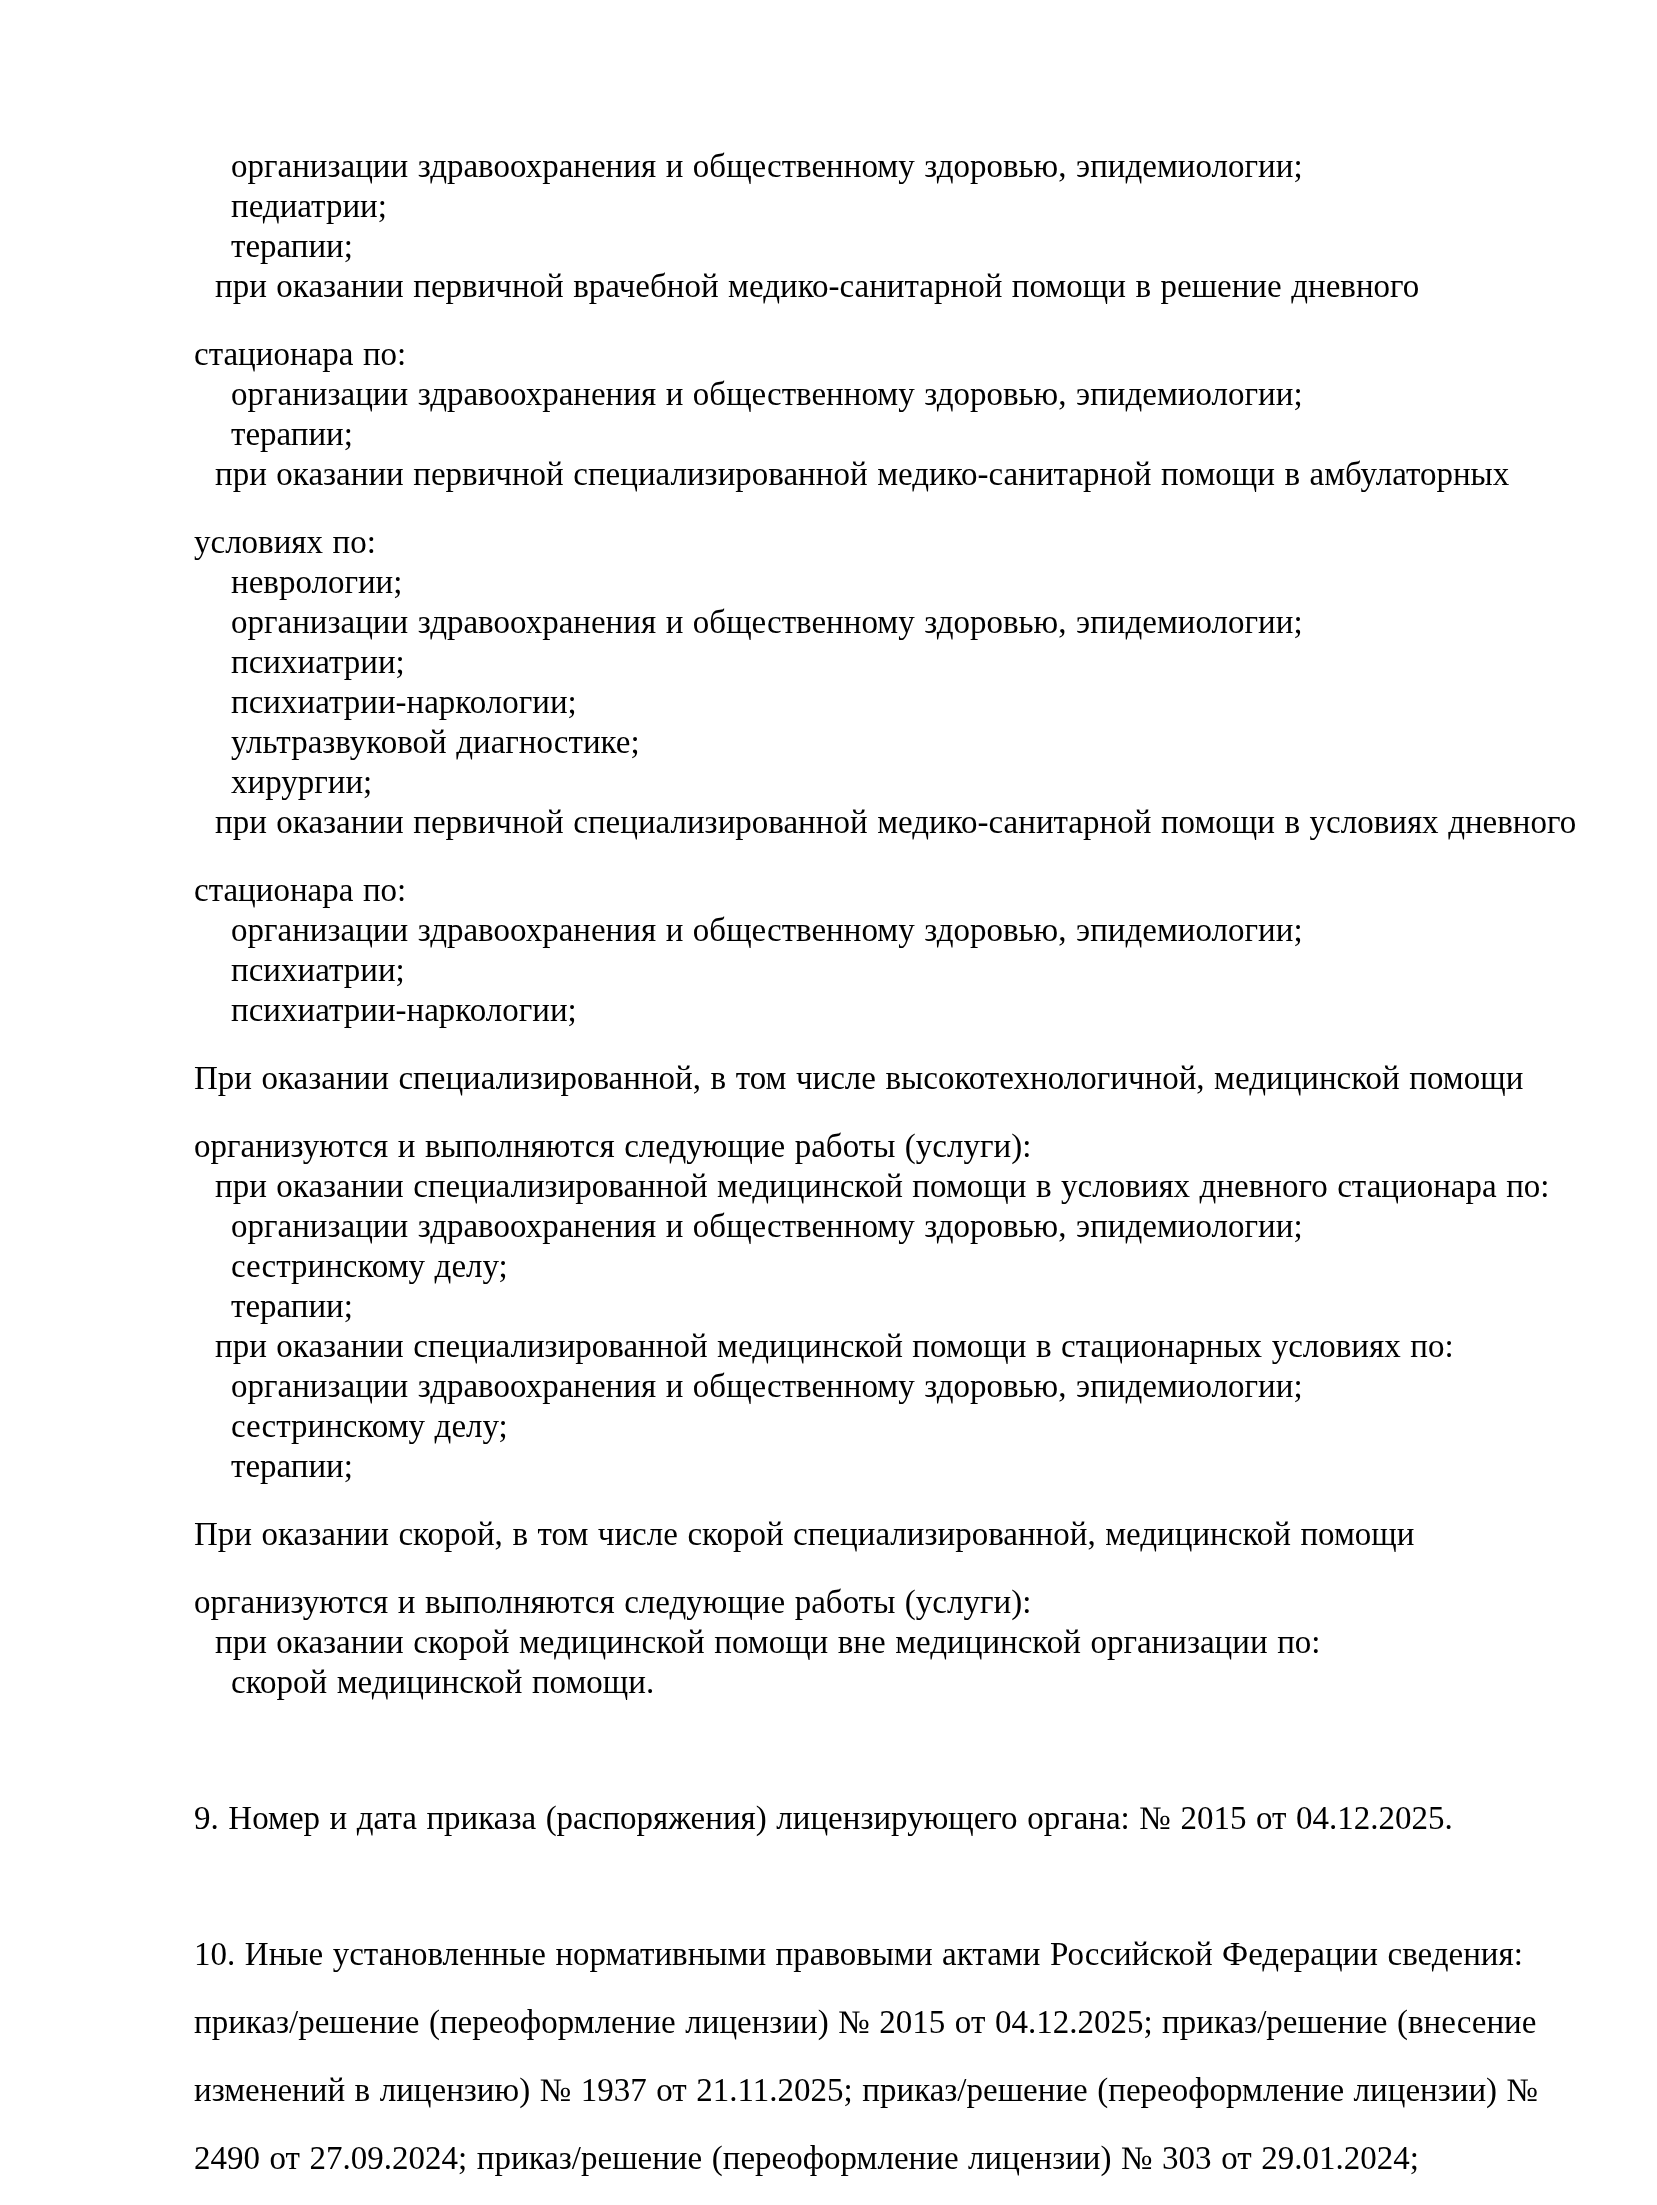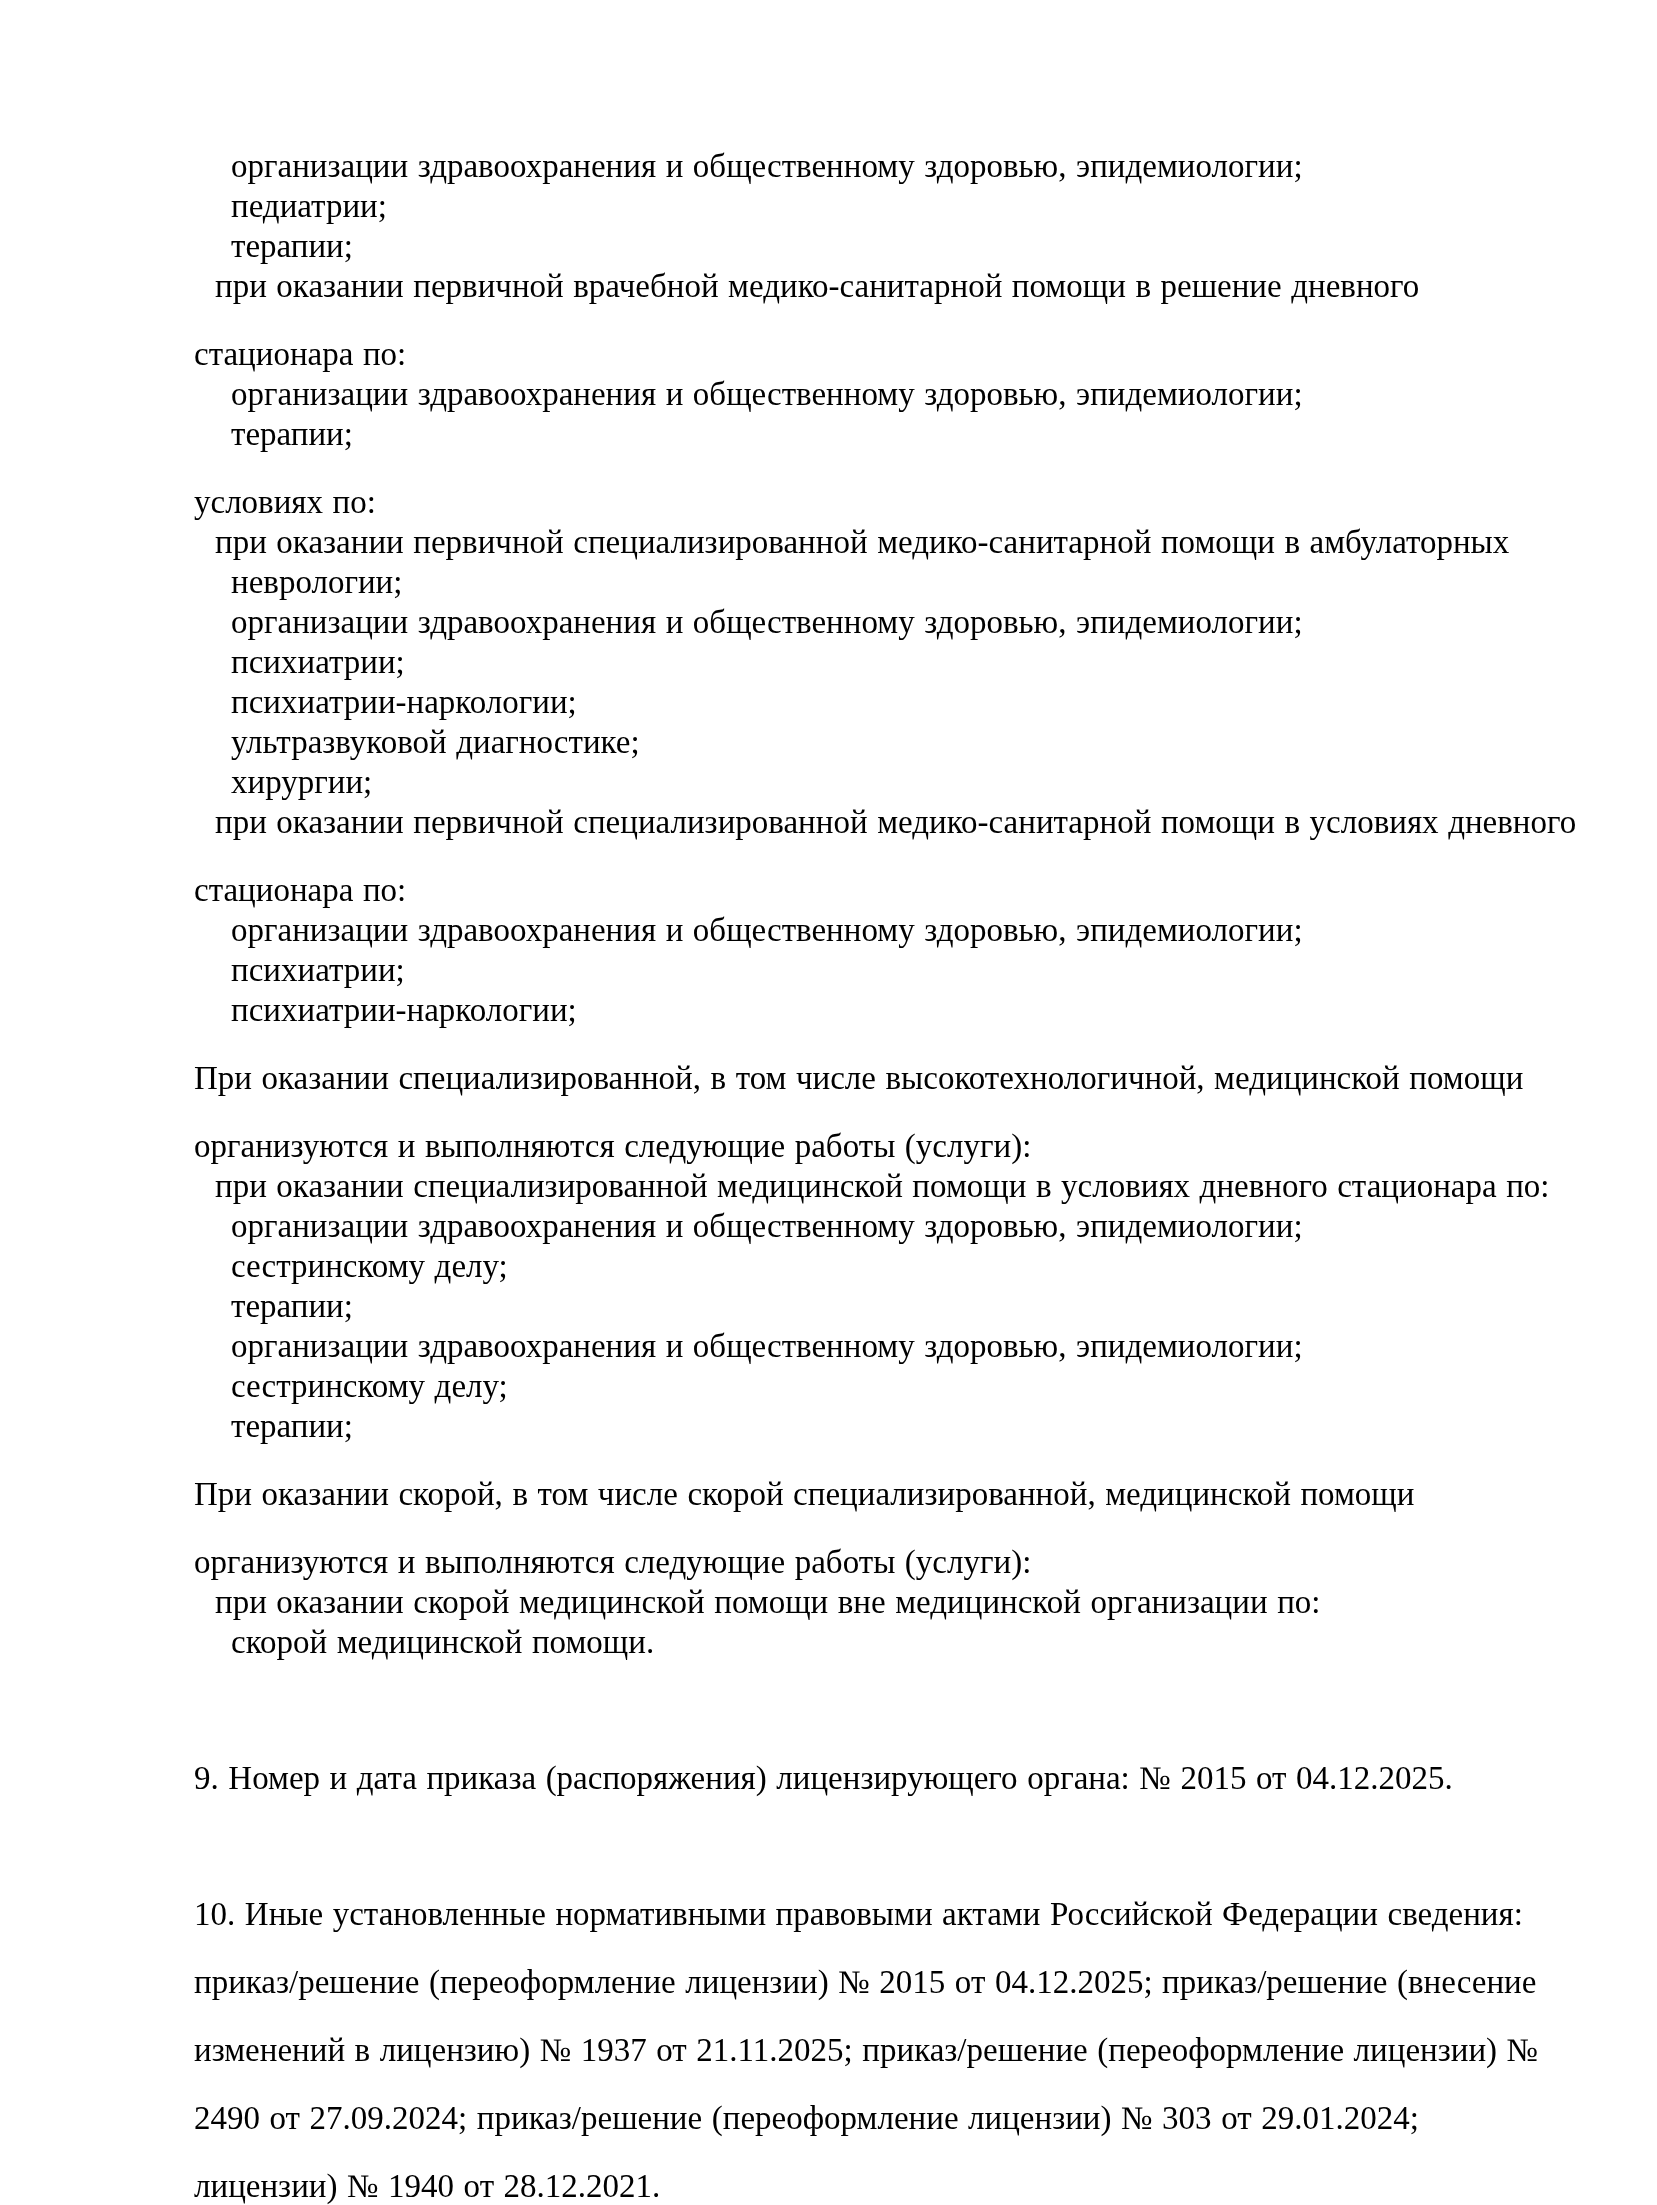--- a/index.html
+++ b/index.html
@@ -39,39 +39,40 @@
 
 <div class="page">
   <div class="doc">
       <div class="line i2">организации здравоохранения и общественному здоровью, эпидемиологии;</div>
       <div class="line i2">педиатрии;</div>
       <div class="line i2">терапии;</div>
       <div class="line i1">при оказании первичной врачебной медико-санитарной помощи в решение дневного</div>
       <div class="line i0">стационара по:</div>
       <div class="line i2">организации здравоохранения и общественному здоровью, эпидемиологии;</div>
       <div class="line i2">терапии;</div>
+      <div class="line i1">при оказании первичной специализированной медико-санитарной помощи в амбулаторных</div>
       <div class="line i0">условиях по:</div>
-      <div class="line i1">при оказании первичной специализированной медико-санитарной помощи в амбулаторных</div>
       <div class="line i2">неврологии;</div>
       <div class="line i2">организации здравоохранения и общественному здоровью, эпидемиологии;</div>
       <div class="line i2">психиатрии;</div>
       <div class="line i2">психиатрии-наркологии;</div>
       <div class="line i2">ультразвуковой диагностике;</div>
       <div class="line i2">хирургии;</div>
       <div class="line i1">при оказании первичной специализированной медико-санитарной помощи в условиях дневного</div>
       <div class="line i0">стационара по:</div>
       <div class="line i2">организации здравоохранения и общественному здоровью, эпидемиологии;</div>
       <div class="line i2">психиатрии;</div>
       <div class="line i2">психиатрии-наркологии;</div>
       <div class="line i0">При оказании специализированной, в том числе высокотехнологичной, медицинской помощи</div>
       <div class="line i0">организуются и выполняются следующие работы (услуги):</div>
       <div class="line i1">при оказании специализированной медицинской помощи в условиях дневного стационара по:</div>
       <div class="line i2">организации здравоохранения и общественному здоровью, эпидемиологии;</div>
       <div class="line i2">сестринскому делу;</div>
       <div class="line i2">терапии;</div>
+      <div class="line i1">при оказании специализированной медицинской помощи в стационарных условиях по:</div>
       <div class="line i2">организации здравоохранения и общественному здоровью, эпидемиологии;</div>
       <div class="line i2">сестринскому делу;</div>
       <div class="line i2">терапии;</div>
       <div class="line i0">При оказании скорой, в том числе скорой специализированной, медицинской помощи</div>
       <div class="line i0">организуются и выполняются следующие работы (услуги):</div>
       <div class="line i1">при оказании скорой медицинской помощи вне медицинской организации по:</div>
       <div class="line i2">скорой медицинской помощи.</div>
       <div class="line i0 blank">&nbsp;</div>
       <div class="line i0">9. Номер и дата приказа (распоряжения) лицензирующего органа: № 2015 от 04.12.2025.</div>
       <div class="line i0 blank">&nbsp;</div>

